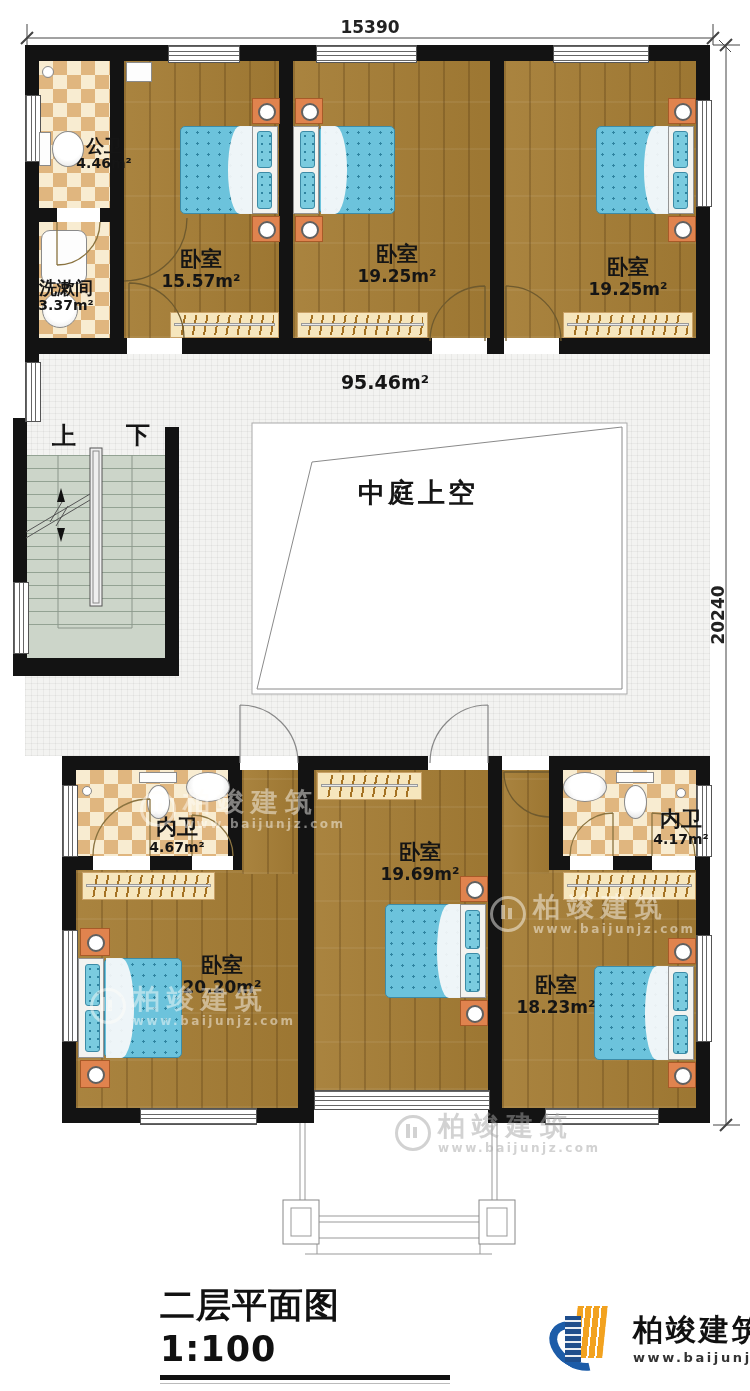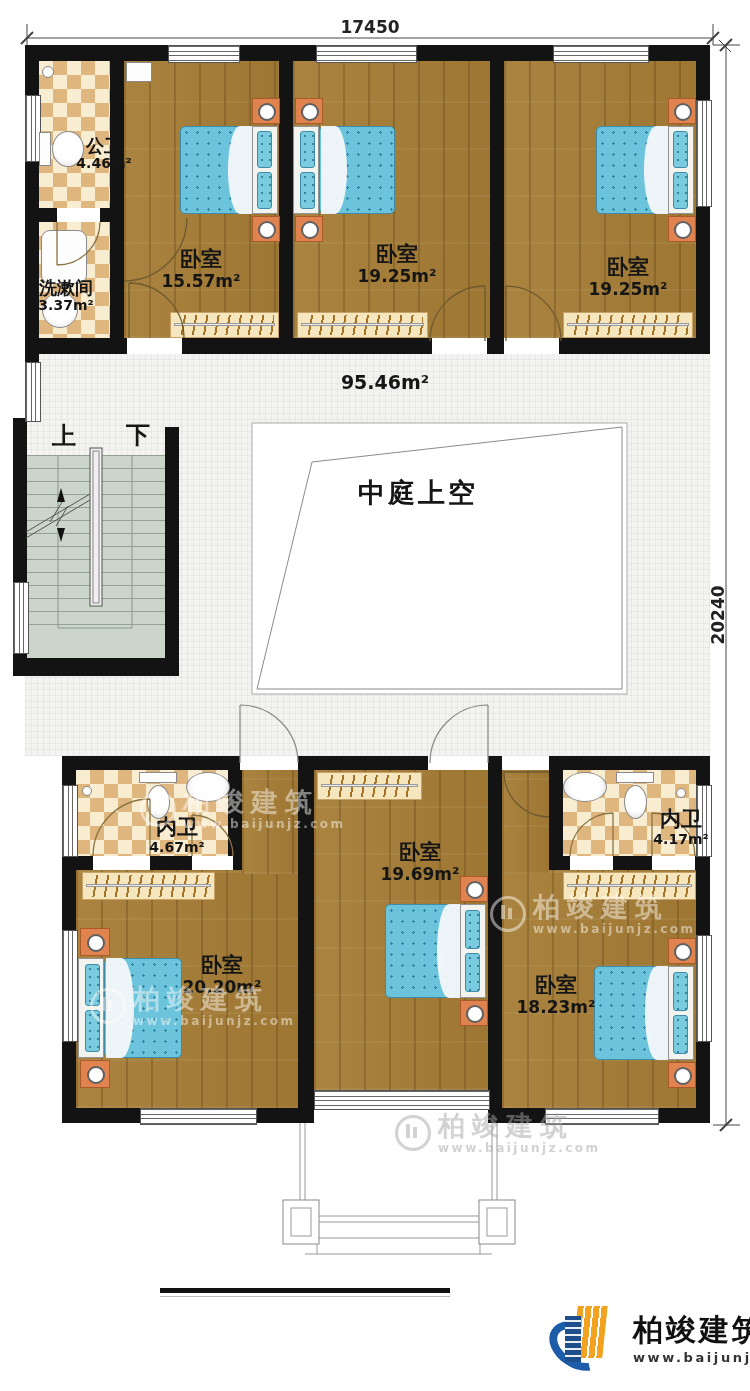--- a/index.html
+++ b/index.html
@@ -319,21 +319,21 @@
     <g stroke="#444" fill="none">
       <path d="M27,38 H713"></path>
       <path d="M21,44 L33,32 M707,44 L719,32" stroke-width="2"></path>
       <path d="M27,24 V45 M713,24 V45 M719,40 L731,52"></path>
       <path d="M726,45 V1125"></path>
       <path d="M720,51 L732,39 M720,1131 L732,1119" stroke-width="2"></path>
       <path d="M713,45 H740 M713,1125 H740"></path>
     </g>
   </svg>
 
-  <div class="dim" style="left:370px;top:17px;transform:translateX(-50%);">17450</div>
+  <div class="dim" style="left:370px;top:17px;transform:translateX(-50%);">15390</div>
   <div class="dim" style="left:718px;top:615px;transform:translate(-50%,-50%) rotate(-90deg);">20240</div>
 
   <div class="rlbl sm" style="left:78px;top:136px;margin-left:26px;">
     <span class="rname">公卫</span>
     <span class="rarea">4.46m²</span>
   </div>
   <div class="rlbl sm" style="left:66px;top:278px;">
     <span class="rname">洗漱间</span>
     <span class="rarea">3.37m²</span>
   </div>
@@ -397,20 +397,21 @@
     <span><span class="nm">柏竣建筑</span>
     <div class="ur">www.baijunjz.com</div></span>
   </div>
   <div class="wm wmG" style="left:395px;top:1112px;">
     <span class="ic"></span>
     <span><span class="nm">柏竣建筑</span>
     <div class="ur">www.baijunjz.com</div></span>
   </div>
 
   <div id="titleblk" style="left:160px;top:1282px;width:290px;">
+    <div id="tb-title">二层平面图1:100</div>
     <div id="tb-rule"></div>
     <div id="tb-rule2"></div>
 
   </div>
 
   <div id="logo" style="left:545px;top:1298px;">
     <div id="logo-ic">
       <div id="logo-sw"></div>
       <div id="logo-b1"></div>
       <div id="logo-b2"></div>

